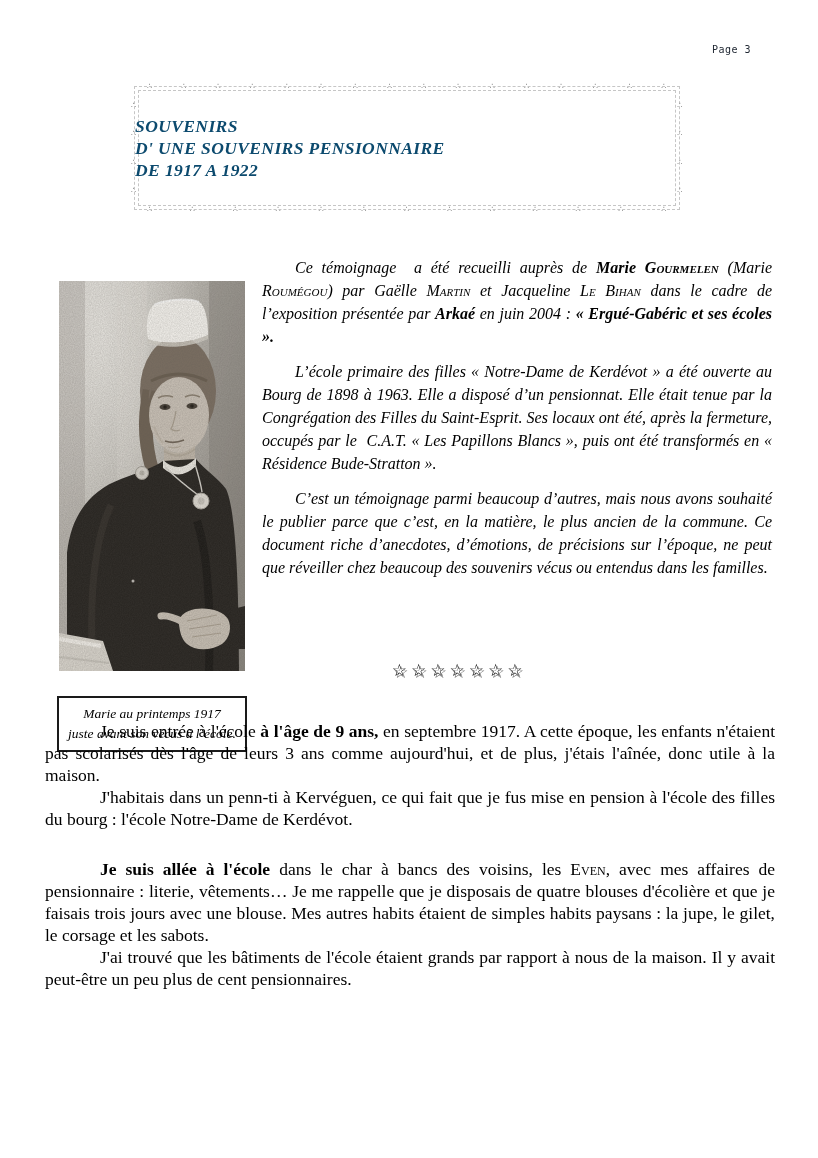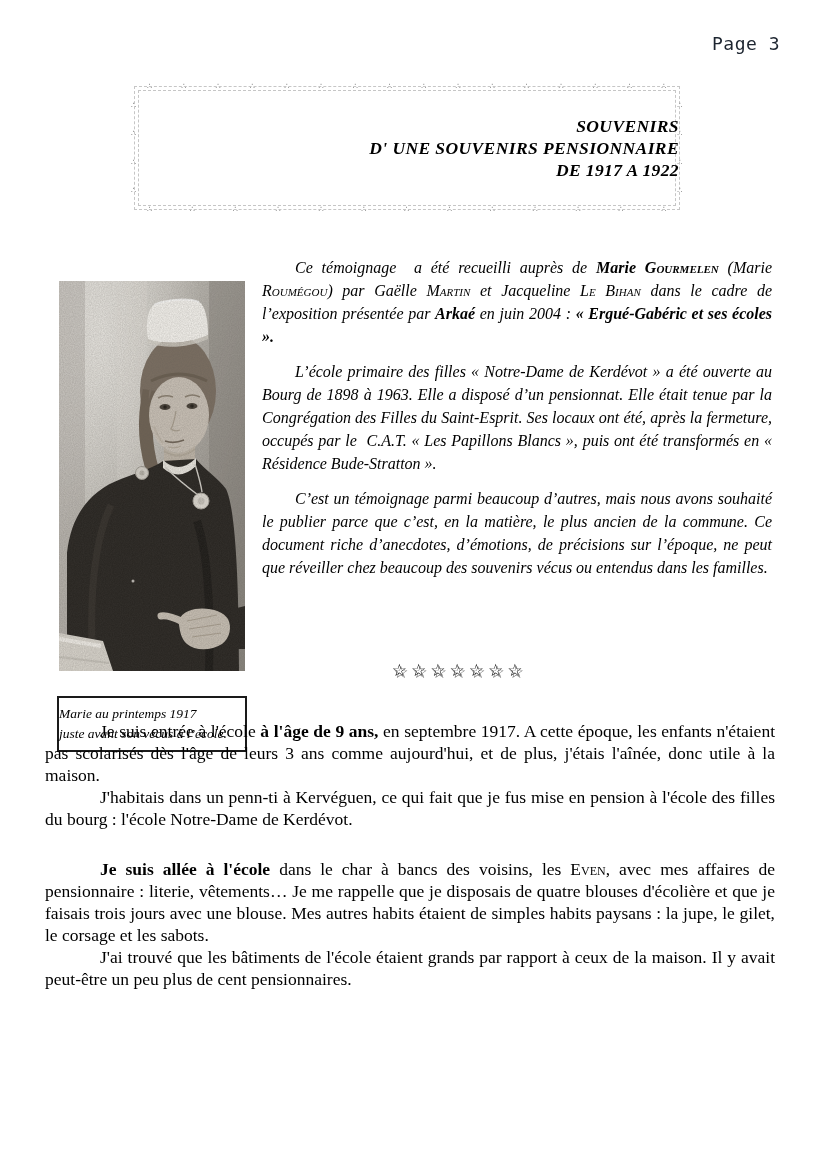--- a/index.html
+++ b/index.html
@@ -3,46 +3,46 @@
 <meta charset="utf-8">
 <style>
   html,body{margin:0;padding:0;background:#888;}
   .page{
     position:relative; width:818px; height:1158px; margin:0 auto;
     background:#ffffff; color:#000;
     font-family:"Liberation Serif","DejaVu Serif",serif;
     overflow:hidden;
   }
   .page-number{
-    position:absolute; top:33px; left:712px;
+    position:absolute; top:44px; left:712px;
     font-family:"DejaVu Sans Mono","Liberation Mono",monospace;
-    font-size:18px; color:#1d2530; letter-spacing:0.5px;
+    font-size:10px; color:#1d2530; letter-spacing:0.5px;
   }
   
   .title-box{
     position:absolute; left:134px; top:86px; width:546px; height:124px;
     border:1px dashed #c6c6c6; box-sizing:border-box;
   }
   .title-box::before{
     content:""; position:absolute; inset:3px; border:1px dashed #c6c6c6;
   }
   .orn{
     position:absolute; color:#9b9b9b; font-size:9px; line-height:9px;
     font-family:"DejaVu Sans",sans-serif; pointer-events:none;
   }
   .orn span{display:block;}
   .orn-top{top:-5px; left:12px; right:12px; display:flex; justify-content:space-between;}
   .orn-bottom{bottom:-5px; left:12px; right:12px; display:flex; justify-content:space-between;}
   .orn-left{left:-4px; top:14px; bottom:14px; display:flex; flex-direction:column; justify-content:space-between;}
   .orn-right{right:-4px; top:14px; bottom:14px; display:flex; flex-direction:column; justify-content:space-between;}
   .title-text{
     position:absolute; inset:0; display:flex; flex-direction:column;
-    justify-content:center; align-items:flex-end;
+    justify-content:center; align-items:flex-start;
     font-weight:bold; font-style:italic; font-size:17.5px; line-height:22px;
-    text-align:center; letter-spacing:0.4px; color:#000000;
+    text-align:center; letter-spacing:0.4px; color:#0c4a6e;
   }
   
   .photo{position:absolute; left:59px; top:281px; width:186px; height:390px;}
   .photo svg{display:block; width:100%; height:100%;}
   
   .intro{
     position:absolute; left:262px; top:256px; width:510px;
     font-style:italic; font-size:16px; line-height:23px; text-align:justify;
   }
   .intro p{margin:0 0 12px 0; text-indent:33px;}
@@ -53,21 +53,21 @@
     position:absolute; left:262px; top:660px; width:392px;
     text-align:center; font-size:17px; letter-spacing:2px; color:#000;
     font-family:"DejaVu Sans",sans-serif;
   }
   .stars span{text-shadow:1.5px 1.5px 0 #6b6b6b; padding:0 1px;}
   
   .caption-box{
     position:absolute; left:57px; top:696px; width:190px; height:56px;
     border:2px solid #1a1a1a; box-sizing:border-box;
     display:flex; flex-direction:column; justify-content:center;
-    text-align:left; font-style:italic; font-size:13.5px; line-height:20px;
+    text-align:center; font-style:italic; font-size:13.5px; line-height:20px;
     background:#fff;
   }
   
   .body-text{
     position:absolute; left:45px; top:720px; width:730px;
     font-size:17.5px; line-height:22px; text-align:justify;
   }
   .body-text p{margin:0; text-indent:55px;}
   .body-text p.gap{margin-top:28px;}
 </style>
@@ -223,16 +223,16 @@
 
   <div class="caption-box">
     <div>Marie au printemps 1917</div>
     <div>juste avant son vécus à l’école.</div>
   </div>
 
   <div class="body-text">
     <p><span>Je suis entrée à l'école </span><span class="b">à l'âge de 9 ans,</span><span> en septembre 1917. A cette époque, les enfants n'étaient pas scolarisés dès l'âge de leurs 3 ans comme aujourd'hui, et de plus, j'étais l'aînée, donc utile à la maison.</span></p>
     <p><span>J'habitais dans un penn-ti à Kervéguen, ce qui fait que je fus mise en pension à l'école des filles du bourg : l'école Notre-Dame de Kerdévot.</span></p>
     <p class="gap"><span class="b">Je suis allée à l'école</span><span> dans le char à bancs des voisins, les </span><span class="sc">Even</span><span>, avec mes affaires de pensionnaire : literie, vêtements… Je me rappelle que je disposais de quatre blouses d'écolière et que je faisais trois jours avec une blouse. Mes autres habits étaient de simples habits paysans : la jupe, le gilet, le corsage et les sabots.</span></p>
-    <p><span>J'ai trouvé que les bâtiments de l'école étaient grands par rapport à ceux de la maison. Il y avait peut-être un peu plus de cent pensionnaires.</span></p>
+    <p><span>J'ai trouvé que les bâtiments de l'école étaient grands par rapport à nous de la maison. Il y avait peut-être un peu plus de cent pensionnaires.</span></p>
   </div>
 
 </div>
 
 </body></html>

